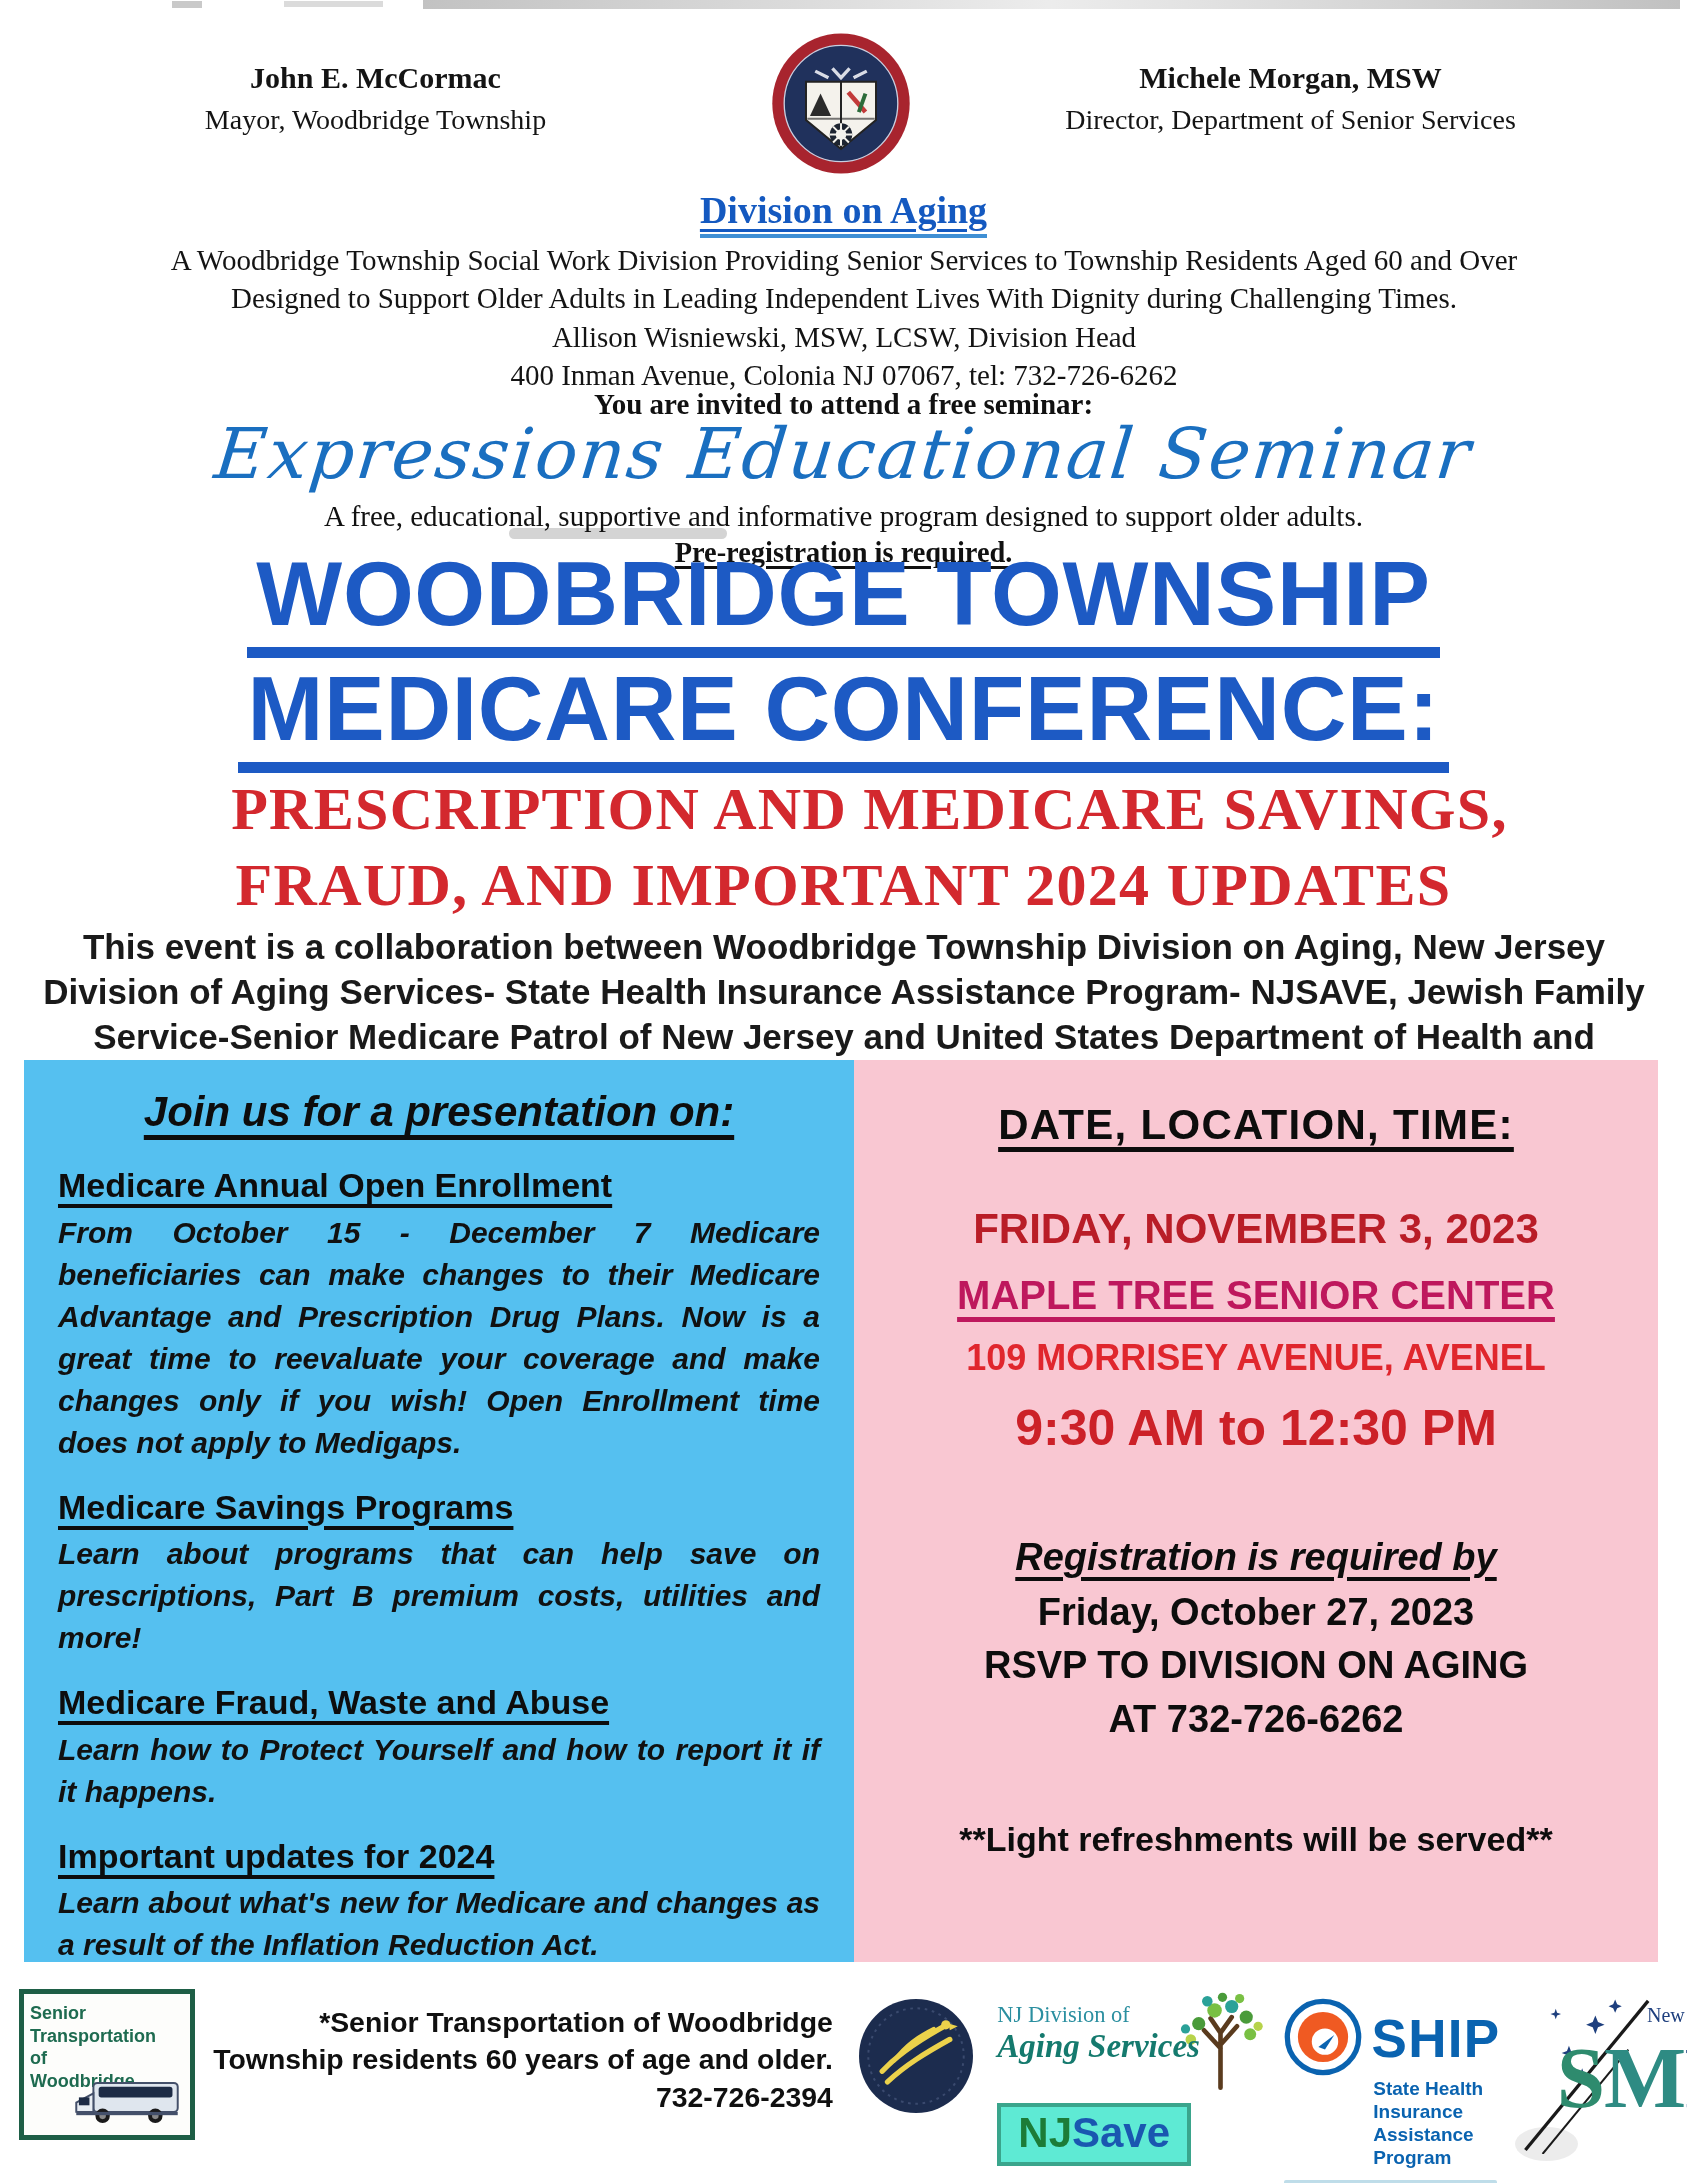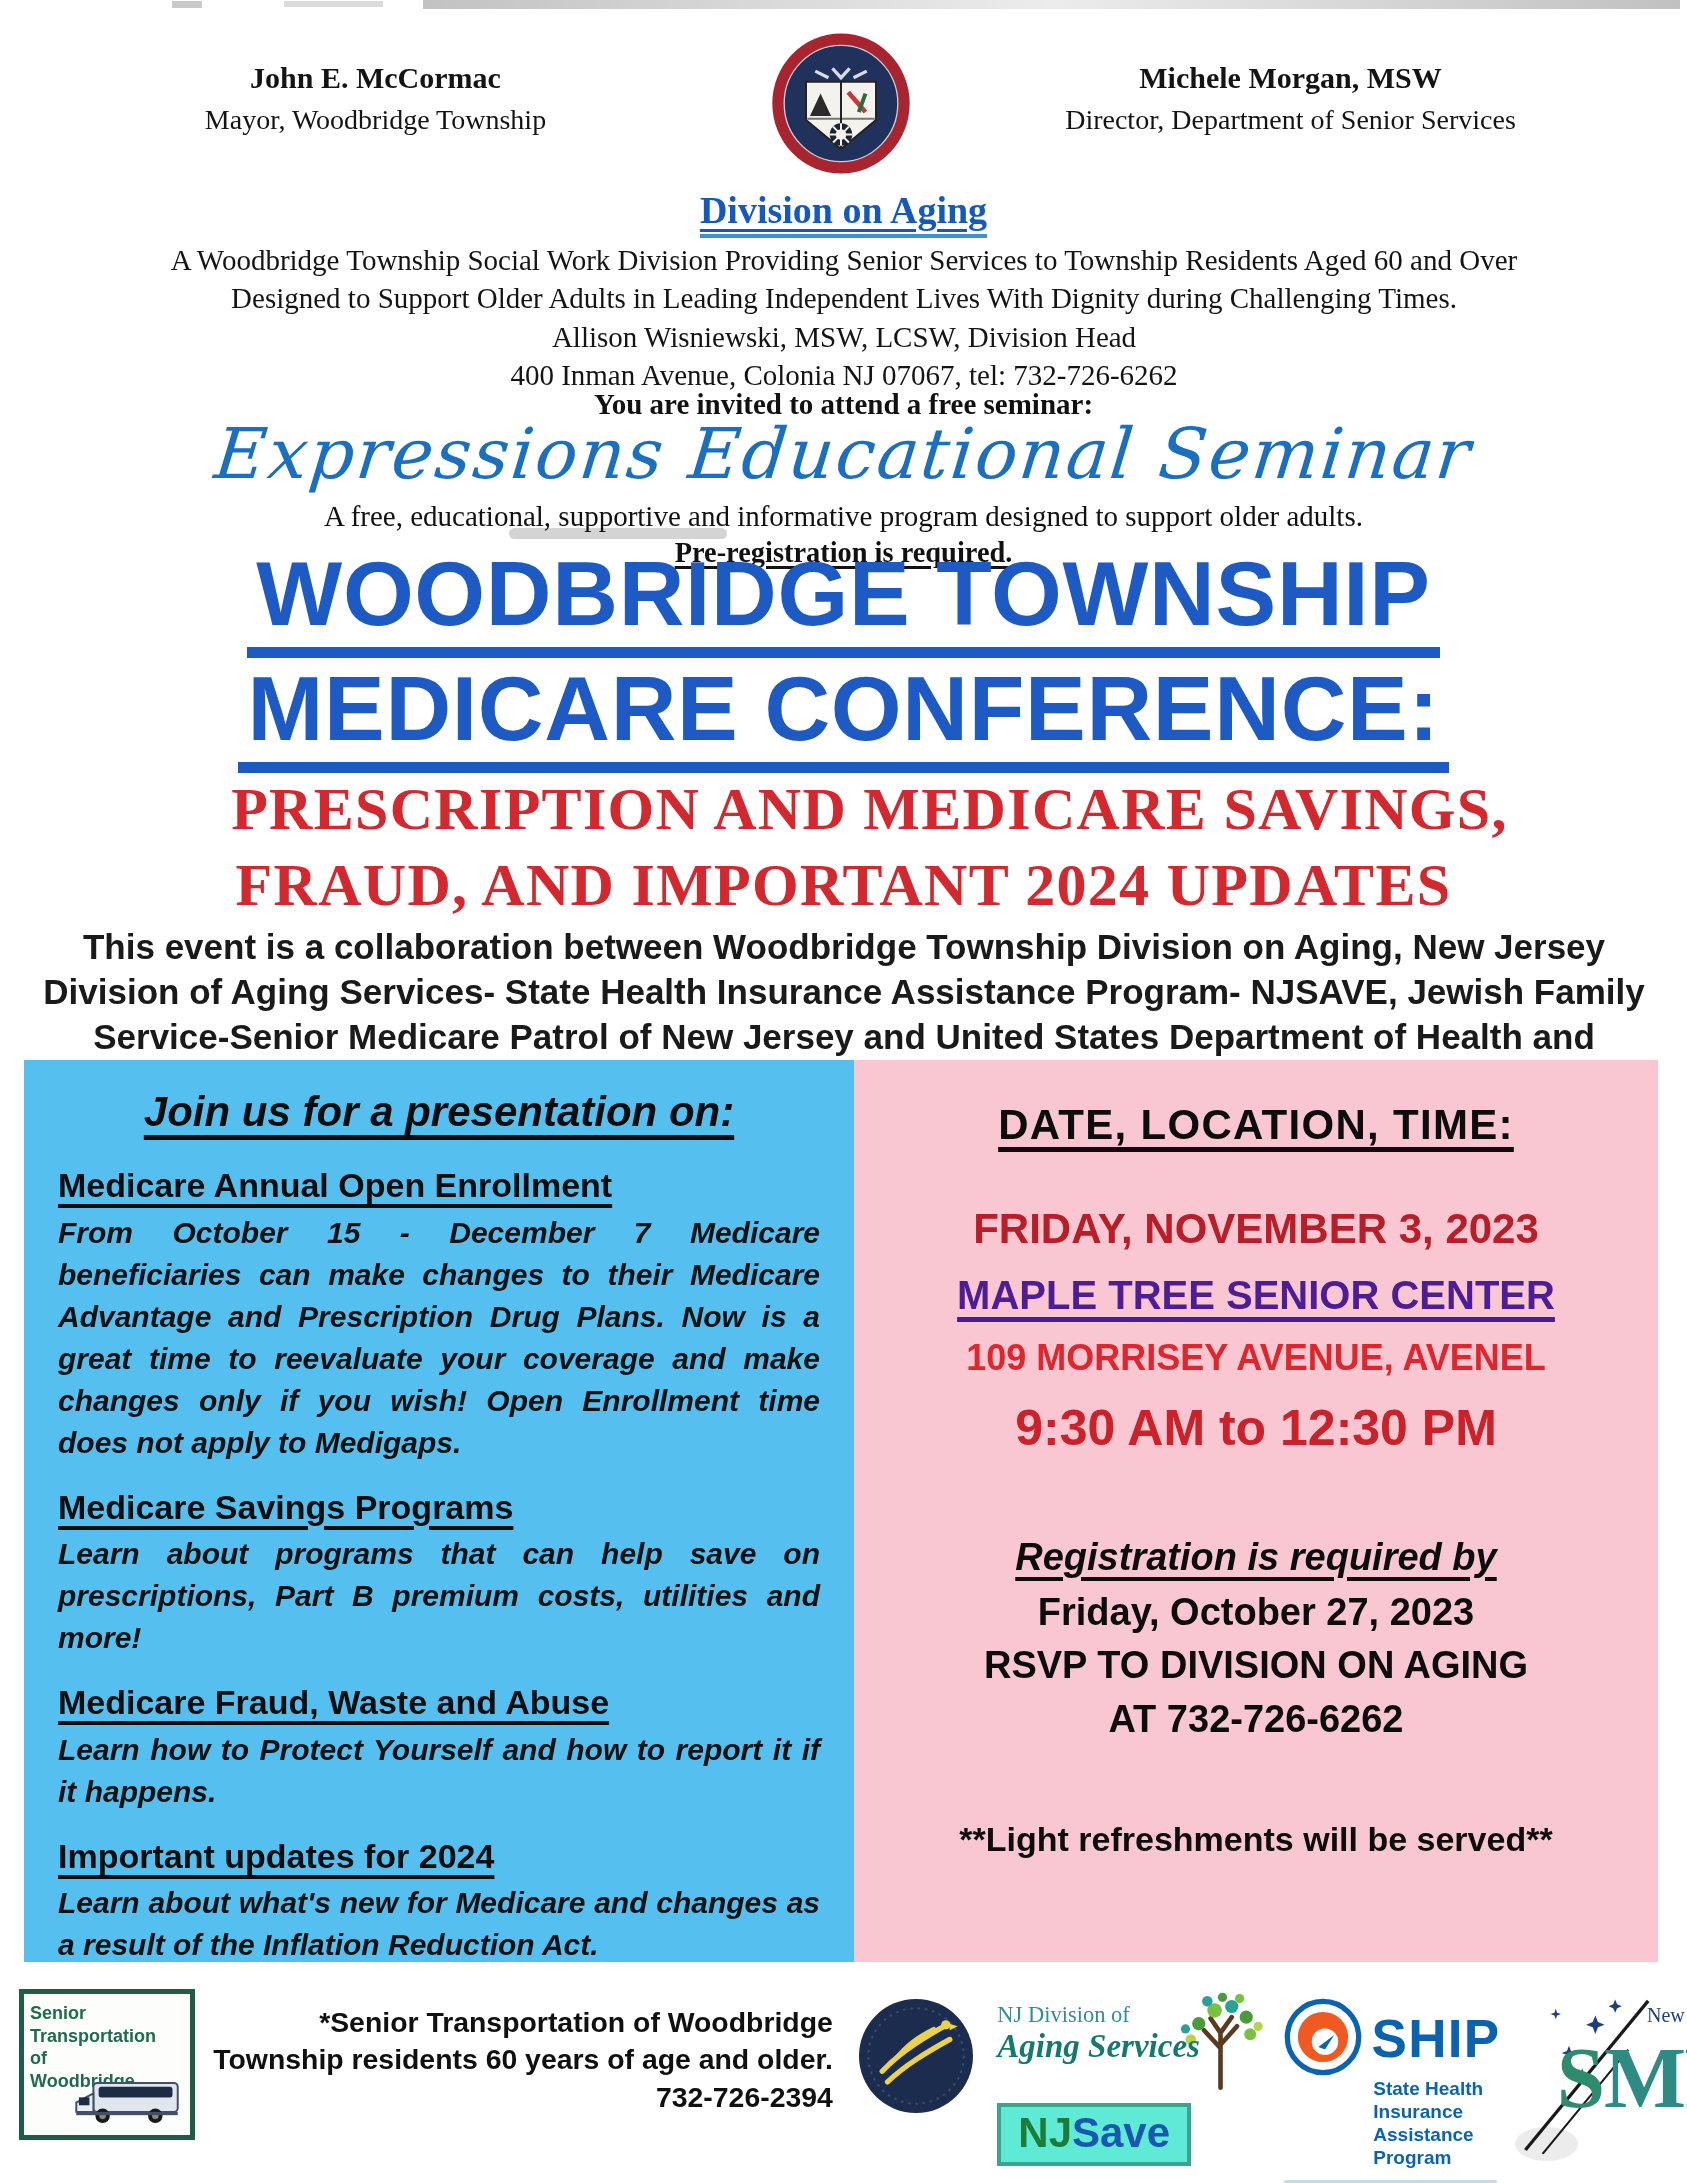--- a/index.html
+++ b/index.html
@@ -66,21 +66,21 @@
   .section{margin-bottom:24px;}
   .section-heading{font:bold 34px "Liberation Sans",sans-serif;color:#0d0d0d;margin-bottom:6.6px;}
   .section-heading span{text-decoration:underline;text-decoration-thickness:4px;text-underline-offset:6.6px;}
   .section-body{font:italic bold 30px "Liberation Sans",sans-serif;color:#111;
     text-align:justify;line-height:1.4;}
 
   .pink-title{font:bold 42px "Liberation Sans",sans-serif;color:#0d0d0d;letter-spacing:1.3px;margin-bottom:56px;}
   .pink-title span{text-decoration:underline;text-decoration-thickness:5.3px;text-underline-offset:8px;}
   .pink-date{font:bold 42px "Liberation Sans",sans-serif;color:#b91d27;margin-bottom:20px;}
   .pink-date span{text-decoration-thickness:4.6px;text-underline-offset:8px;}
-  .pink-venue{font:bold 40px "Liberation Sans",sans-serif;color:#4c1d95;margin-bottom:18.5px;}
+  .pink-venue{font:bold 40px "Liberation Sans",sans-serif;color:#be185d;margin-bottom:18.5px;}
   .pink-venue span{text-decoration:underline;text-decoration-thickness:4.6px;text-underline-offset:8px;}
   .pink-address{font:bold 36px "Liberation Sans",sans-serif;color:#e0262d;margin-bottom:20px;}
   .pink-time{font:bold 50px "Liberation Sans",sans-serif;color:#cc2128;margin-bottom:79px;}
   .reg-lead{font:italic bold 38px "Liberation Sans",sans-serif;color:#0d0d0d;margin-bottom:12px;}
   .reg-lead span{text-decoration:underline;text-decoration-thickness:4px;text-underline-offset:6.6px;}
   .reg-line{font:bold 38px "Liberation Sans",sans-serif;color:#0d0d0d;margin-bottom:10.6px;}
   .refreshments{font:bold 34px "Liberation Sans",sans-serif;color:#0d0d0d;margin-top:79px;}
 
   
   .footer{position:absolute;left:18.5px;top:1989px;width:1651px;height:189px;display:flex;align-items:flex-start;}

